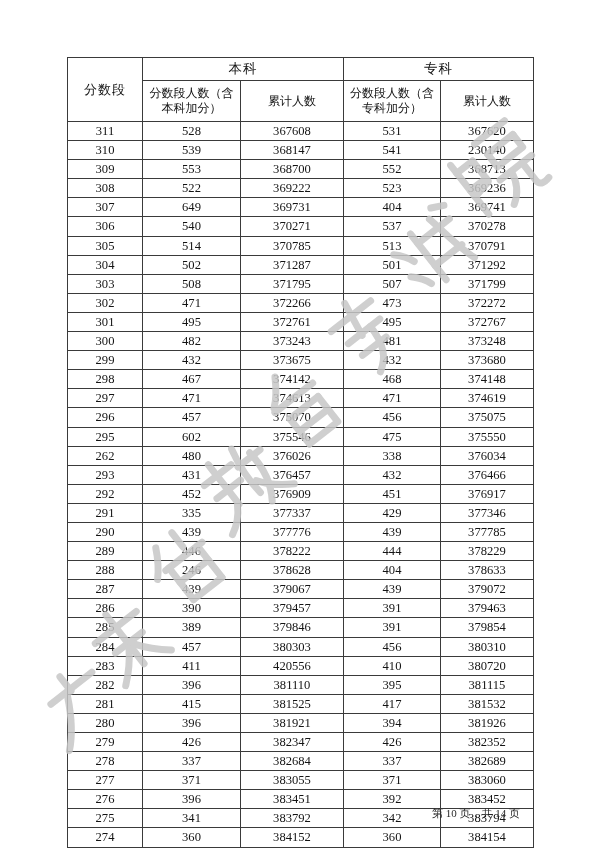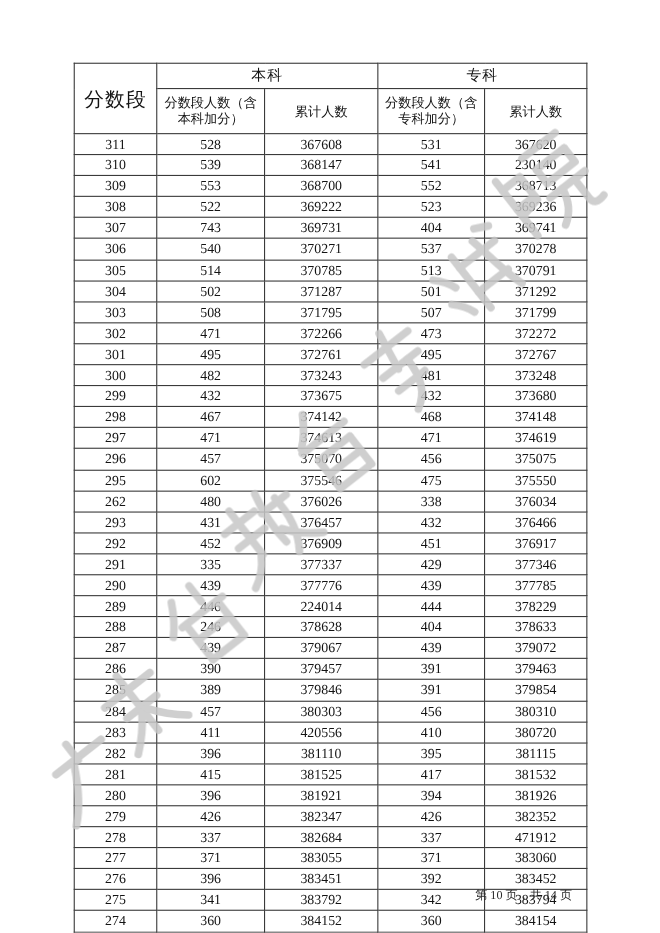--- a/index.html
+++ b/index.html
@@ -75,21 +75,21 @@
     font-size: 13.5px;
     letter-spacing: 1px;
   }
   thead td.sub {
     height: 38px;
     font-size: 12px;
     line-height: 1.25;
     padding: 1px 3px;
   }
   thead td.rowspan-head {
-    font-size: 18px;
+    font-size: 13px;
     letter-spacing: 1px;
   }
 
   
   tbody td {
     height: 18.1px;
     font-size: 12.6px;
     line-height: 18.1px;
   }
 
@@ -240,21 +240,21 @@
           </tr>
           <tr>
             <td>308</td>
             <td>522</td>
             <td>369222</td>
             <td>523</td>
             <td>369236</td>
           </tr>
           <tr>
             <td>307</td>
-            <td>743</td>
+            <td>649</td>
             <td>369731</td>
             <td>404</td>
             <td>369741</td>
           </tr>
           <tr>
             <td>306</td>
             <td>540</td>
             <td>370271</td>
             <td>537</td>
             <td>370278</td>
@@ -367,21 +367,21 @@
           <tr>
             <td>290</td>
             <td>439</td>
             <td>377776</td>
             <td>439</td>
             <td>377785</td>
           </tr>
           <tr>
             <td>289</td>
             <td>446</td>
-            <td>224014</td>
+            <td>378222</td>
             <td>444</td>
             <td>378229</td>
           </tr>
           <tr>
             <td>288</td>
             <td>246</td>
             <td>378628</td>
             <td>404</td>
             <td>378633</td>
           </tr>
@@ -446,21 +446,21 @@
             <td>426</td>
             <td>382347</td>
             <td>426</td>
             <td>382352</td>
           </tr>
           <tr>
             <td>278</td>
             <td>337</td>
             <td>382684</td>
             <td>337</td>
-            <td>471912</td>
+            <td>382689</td>
           </tr>
           <tr>
             <td>277</td>
             <td>371</td>
             <td>383055</td>
             <td>371</td>
             <td>383060</td>
           </tr>
           <tr>
             <td>276</td>

